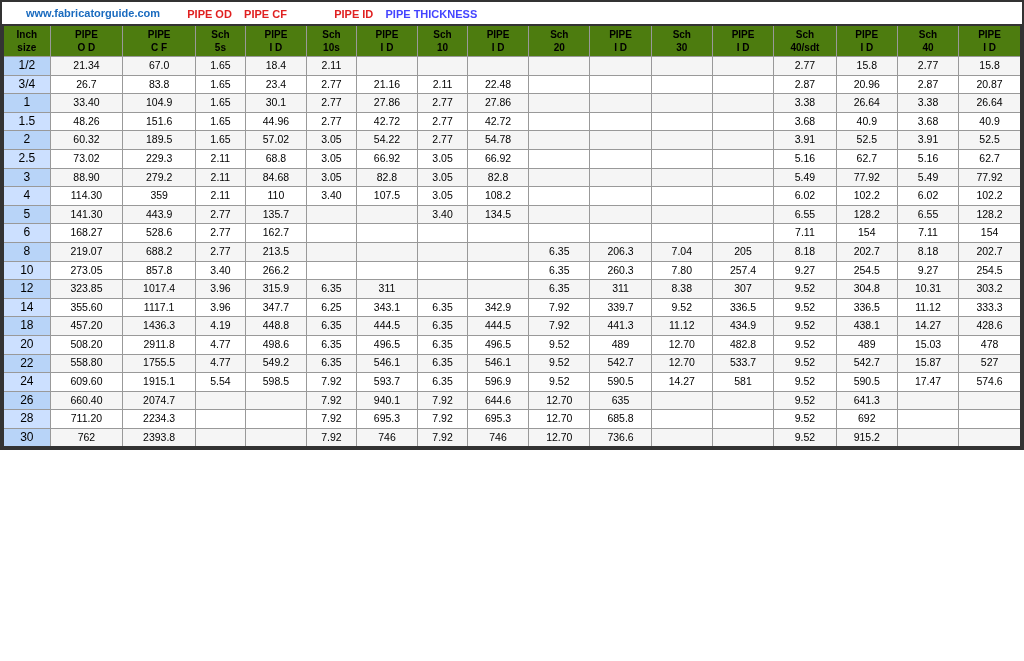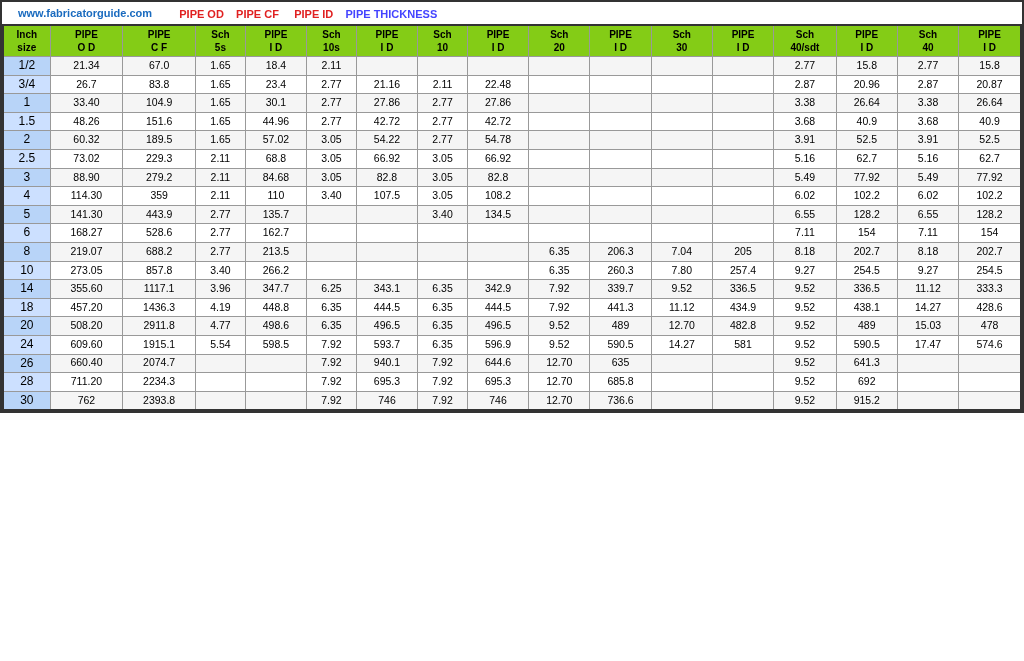--- a/index.html
+++ b/index.html
@@ -8,56 +8,56 @@
       font-size: 11px;
       background: #fff;
       width: 1024px;
       height: 661px;
       overflow: hidden;
     }
     .header-bar {
       background: #fff;
       border: 2px solid #333;
       border-bottom: none;
-      padding: 3px 16px;
+      padding: 3px 24px;
       display: flex;
       align-items: center;
       gap: 8px;
     }
     .website-link {
       color: #1a6bbf;
       font-weight: bold;
       font-size: 11px;
       text-decoration: none;
     }
     .chart-title {
       font-size: 14px;
       font-weight: bold;
       color: #333;
       margin-left: 10px;
     }
     .title-od { color: #e02020; font-weight: bold; }
     .title-cf { color: #e02020; font-weight: bold; }
-    .title-id { color: #e02020; font-weight: bold; }
+    .title-id { color: #e02020; font-weight: bold; margin-left: 32px; }
     .title-thick { color: #4444ff; font-weight: bold; }
 
     table {
       width: 100%;
       border-collapse: collapse;
       border: 2px solid #333;
     }
     th, td {
       border: 1px solid #999;
       text-align: center;
       padding: 1px 2px;
       line-height: 1.3;
       font-size: 10.5px;
     }
     thead tr {
-      background: #84cc16;
+      background: #4d7c0f;
     }
     th {
       font-weight: bold;
       font-size: 10px;
       padding: 2px 1px;
     }
     .col-inch { background: #cce0ff; font-weight: normal; font-size: 12px; }
     tr:nth-child(odd) td { background: #f5f5f5; }
     tr:nth-child(even) td { background: #ffffff; }
     tr:nth-child(odd) td.col-inch { background: #b8d4f8; }
@@ -349,20 +349,39 @@
           <td>6.35</td>
           <td>260.3</td>
           <td>7.80</td>
           <td>257.4</td>
           <td>9.27</td>
           <td>254.5</td>
           <td>9.27</td>
           <td>254.5</td>
         </tr>
         <tr>
+          <td class="col-inch">12</td>
+          <td class="col-od">323.85</td>
+          <td class="col-cf">1017.4</td>
+          <td>3.96</td>
+          <td>315.9</td>
+          <td>6.35</td>
+          <td>311</td>
+          <td></td>
+          <td></td>
+          <td>6.35</td>
+          <td>311</td>
+          <td>8.38</td>
+          <td>307</td>
+          <td>9.52</td>
+          <td>304.8</td>
+          <td>10.31</td>
+          <td>303.2</td>
+        </tr>
+        <tr>
           <td class="col-inch">14</td>
           <td class="col-od">355.60</td>
           <td class="col-cf">1117.1</td>
           <td>3.96</td>
           <td>347.7</td>
           <td>6.25</td>
           <td>343.1</td>
           <td>6.35</td>
           <td>342.9</td>
           <td>7.92</td>
@@ -406,20 +425,39 @@
           <td>9.52</td>
           <td>489</td>
           <td>12.70</td>
           <td>482.8</td>
           <td>9.52</td>
           <td>489</td>
           <td>15.03</td>
           <td>478</td>
         </tr>
         <tr>
+          <td class="col-inch">22</td>
+          <td class="col-od">558.80</td>
+          <td class="col-cf">1755.5</td>
+          <td>4.77</td>
+          <td>549.2</td>
+          <td>6.35</td>
+          <td>546.1</td>
+          <td>6.35</td>
+          <td>546.1</td>
+          <td>9.52</td>
+          <td>542.7</td>
+          <td>12.70</td>
+          <td>533.7</td>
+          <td>9.52</td>
+          <td>542.7</td>
+          <td>15.87</td>
+          <td>527</td>
+        </tr>
+        <tr>
           <td class="col-inch">24</td>
           <td class="col-od">609.60</td>
           <td class="col-cf">1915.1</td>
           <td>5.54</td>
           <td>598.5</td>
           <td>7.92</td>
           <td>593.7</td>
           <td>6.35</td>
           <td>596.9</td>
           <td>9.52</td>

